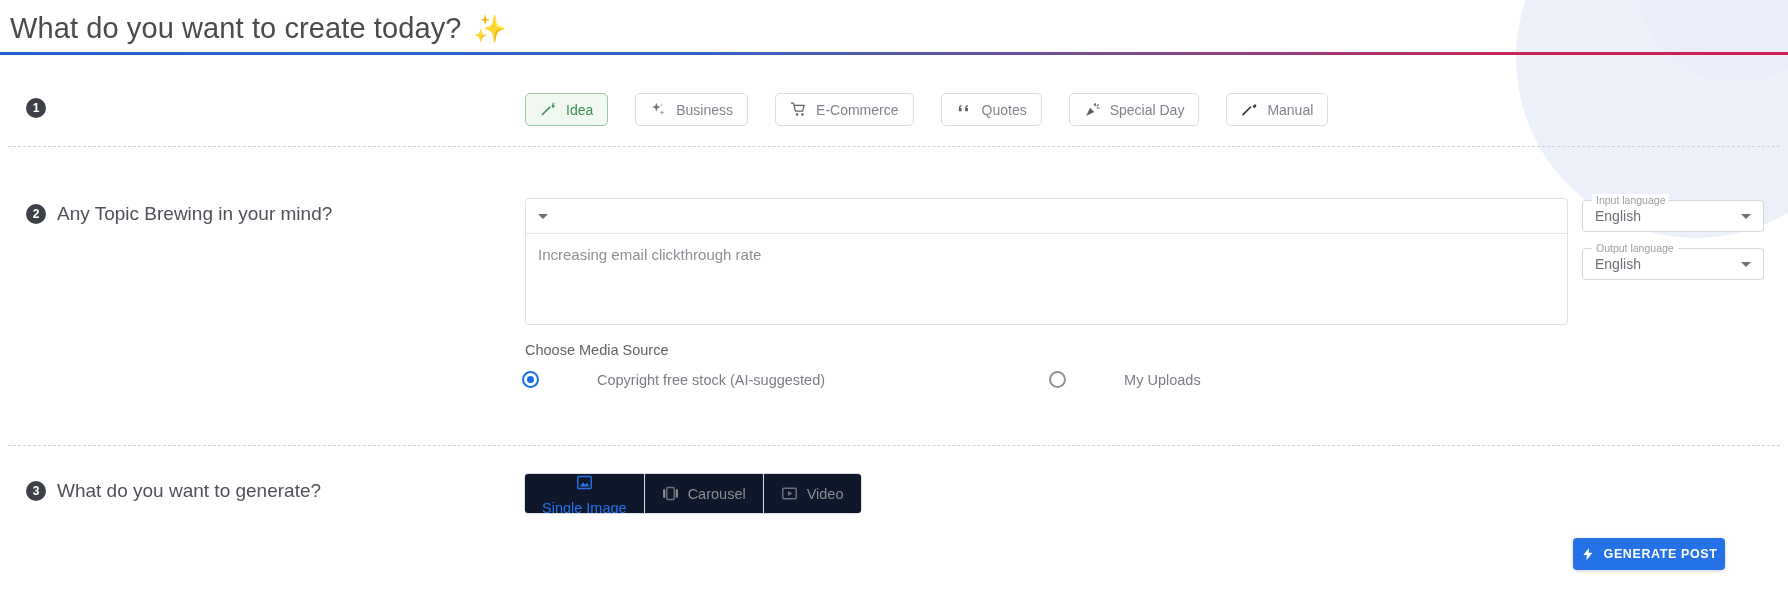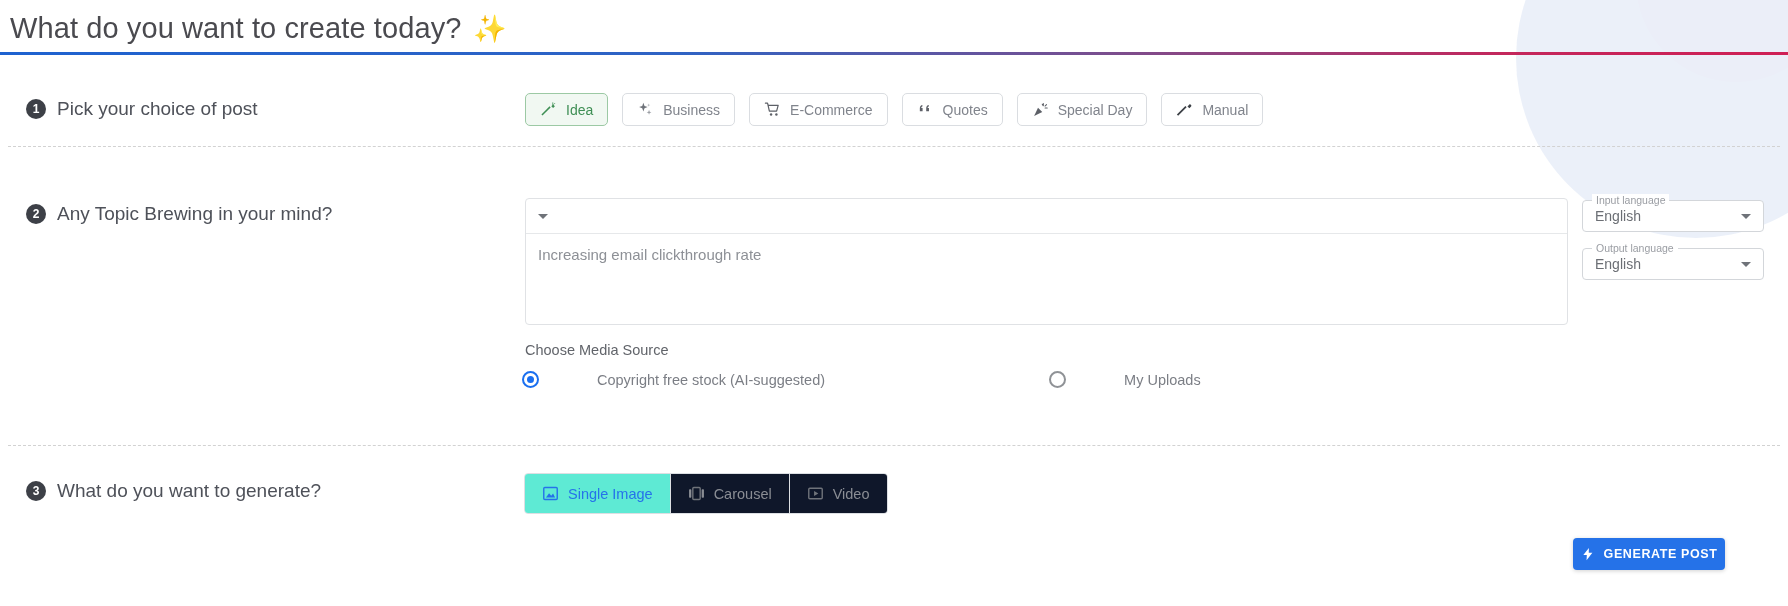--- a/index.html
+++ b/index.html
@@ -80,21 +80,21 @@
     flex: 0 0 auto;
   }
   .step-text {
     font-size: 19px; color: #4e5159; font-weight: 400;
     white-space: nowrap;
   }
 
   
   .choice-row {
     position: absolute; left: 525px; top: 93px;
-    display: flex; gap: 14px; align-items: flex-start;
+    display: flex; gap: 27px; align-items: flex-start;
     z-index: 3;
   }
   .choice-btn {
     height: 33px;
     border: 1px solid #dadde1;
     border-radius: 5px;
     background: #fff;
     display: flex; align-items: center; gap: 9px;
     padding: 0 14px;
     font-size: 14px;
@@ -220,21 +220,21 @@
     display: flex; align-items: center; gap: 9px;
     padding: 0 17px;
     font-size: 14.5px;
     color: #8a8d94;
     border-right: 1px solid #dcdfe3;
     background: #0f172a;
     white-space: nowrap;
     cursor: pointer;
   }
   .seg-btn:last-child { border-right: none; }
-  .seg-btn.sel { background: #5eead4; color: #2572ea; }
+  .seg-btn.sel { background: #0f172a; color: #2572ea; flex-direction: column; }
   .seg-btn .ic { width: 17px; height: 17px; display: block; flex: 0 0 auto; }
 
   
   .adv-wrap {
     position: absolute; left: 660px; top: 537px;
     display: flex; align-items: center;
     width: 800px;
     z-index: 3;
   }
   .adv-line { flex: 1 1 auto; height: 1px; background: #e2e4e7; }
@@ -284,21 +284,20 @@
   <div class="blob blob-blue"></div>
 
   <div class="header">
     <span class="page-title">What do you want to create today?</span>
     <span class="title-sparkle">✨</span>
   </div>
   <div class="title-rule"></div>
 
   <div class="step-label" style="left:26px; top:98px;">
     <span class="step-num">1</span>
-    <span class="step-text">Pick your choice of post</span>
   </div>
 
   <div class="choice-row">
 
     <div class="choice-btn sel">
       <svg class="ic" viewBox="0 0 24 24">
         <path d="M3.5 20.5 15 9l-1.5-1.5L2 19z" fill="#3f8f55"></path>
         <path d="M16 7.5 18.5 10 21 7.5 18.5 5z" fill="#3f8f55"></path>
         <path d="M18 2.5v3M20.8 3.4 19.6 4.6" stroke="#3f8f55" stroke-width="1.1" fill="none" stroke-linecap="round"></path>
       </svg>

